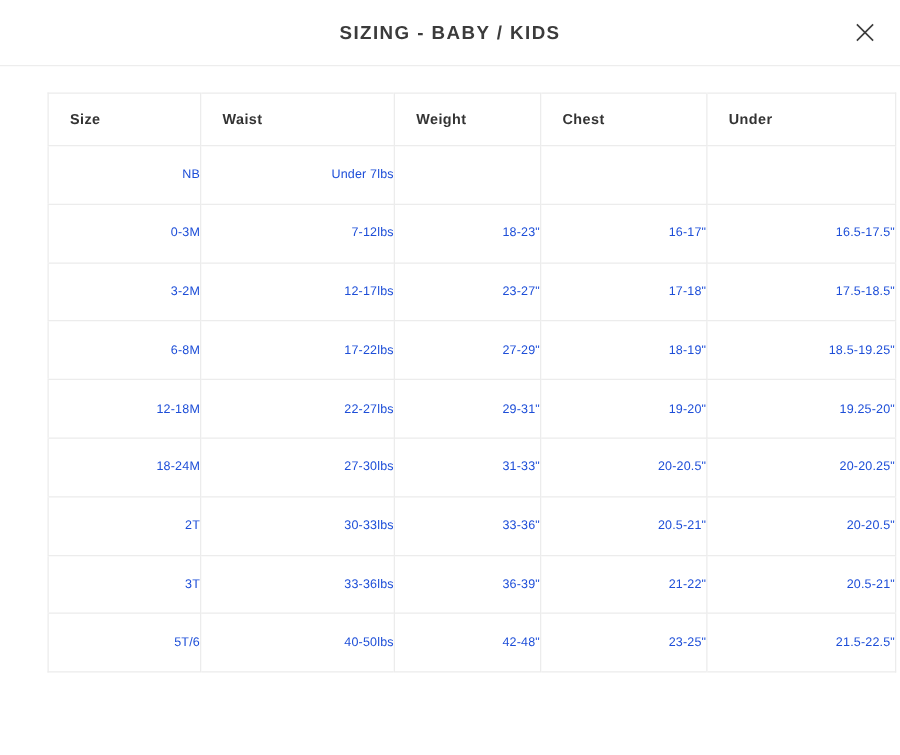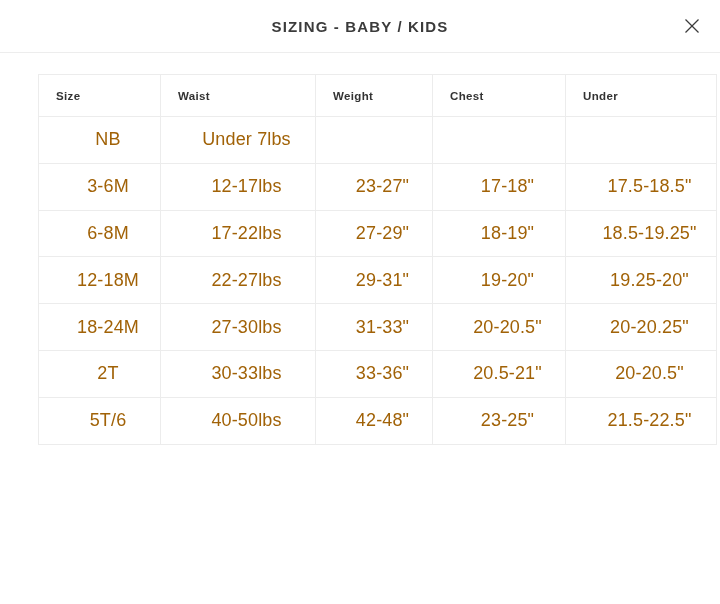--- a/index.html
+++ b/index.html
@@ -77,25 +77,25 @@
     font-weight: bold;
     color: #333333;
     letter-spacing: 0.35px;
     border-right: 1px solid #ececec;
     border-bottom: 1px solid #ececec;
     white-space: nowrap;
   }
   table.size-table td {
     height: 46.8px;
     padding: 0 0 0 17px;
-    text-align: center;
+    text-align: right;
     vertical-align: middle;
-    font-size: 18px;
+    font-size: 10px;
     font-weight: normal;
-    color: #a16207;
+    color: #1d4ed8;
     letter-spacing: 0.15px;
     border-right: 1px solid #ececec;
     border-bottom: 1px solid #ececec;
     white-space: nowrap;
   }
   table.size-table th:last-child,
   table.size-table td:last-child { border-right: none; }
   table.size-table tr:last-child td { border-bottom: none; }
 </style>
 </head>
@@ -133,21 +133,28 @@
     </thead>
     <tbody>
       <tr>
         <td>NB</td>
         <td>Under 7lbs</td>
         <td></td>
         <td></td>
         <td></td>
       </tr>
       <tr>
-        <td>3-6M</td>
+        <td>0-3M</td>
+        <td>7-12lbs</td>
+        <td>18-23"</td>
+        <td>16-17"</td>
+        <td>16.5-17.5"</td>
+      </tr>
+      <tr>
+        <td>3-2M</td>
         <td>12-17lbs</td>
         <td>23-27"</td>
         <td>17-18"</td>
         <td>17.5-18.5"</td>
       </tr>
       <tr>
         <td>6-8M</td>
         <td>17-22lbs</td>
         <td>27-29"</td>
         <td>18-19"</td>
@@ -168,20 +175,27 @@
         <td>20-20.25"</td>
       </tr>
       <tr>
         <td>2T</td>
         <td>30-33lbs</td>
         <td>33-36"</td>
         <td>20.5-21"</td>
         <td>20-20.5"</td>
       </tr>
       <tr>
+        <td>3T</td>
+        <td>33-36lbs</td>
+        <td>36-39"</td>
+        <td>21-22"</td>
+        <td>20.5-21"</td>
+      </tr>
+      <tr>
         <td>5T/6</td>
         <td>40-50lbs</td>
         <td>42-48"</td>
         <td>23-25"</td>
         <td>21.5-22.5"</td>
       </tr>
     </tbody>
   </table>
 </div>
 

